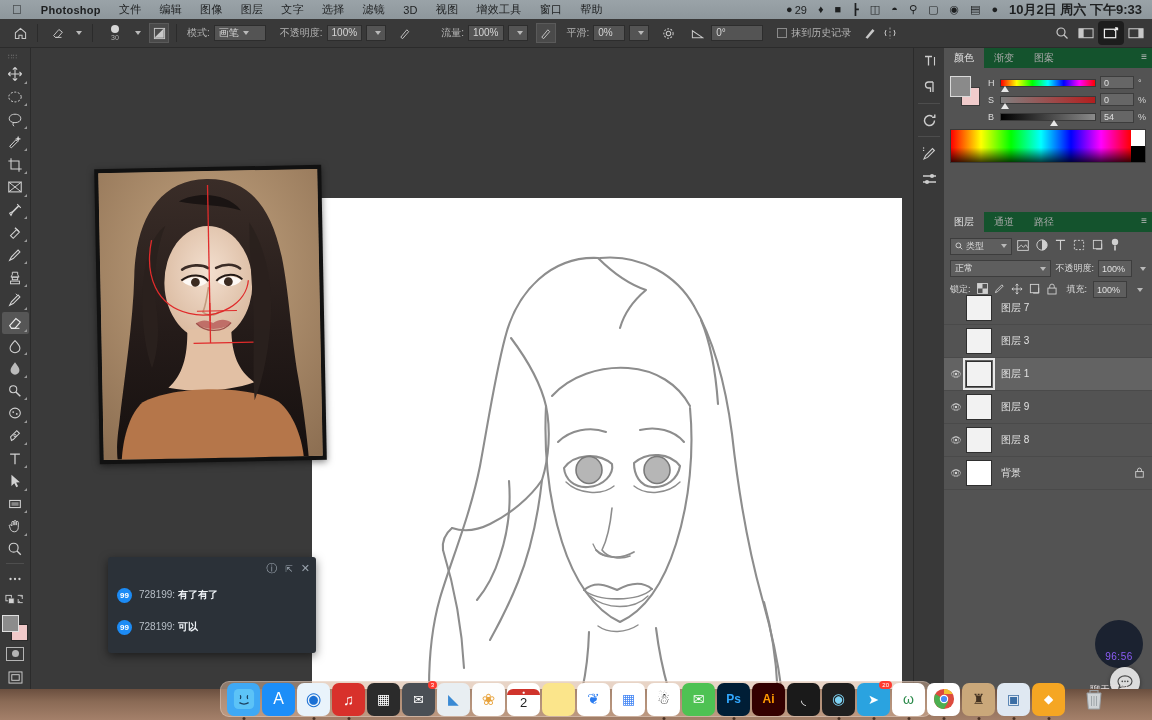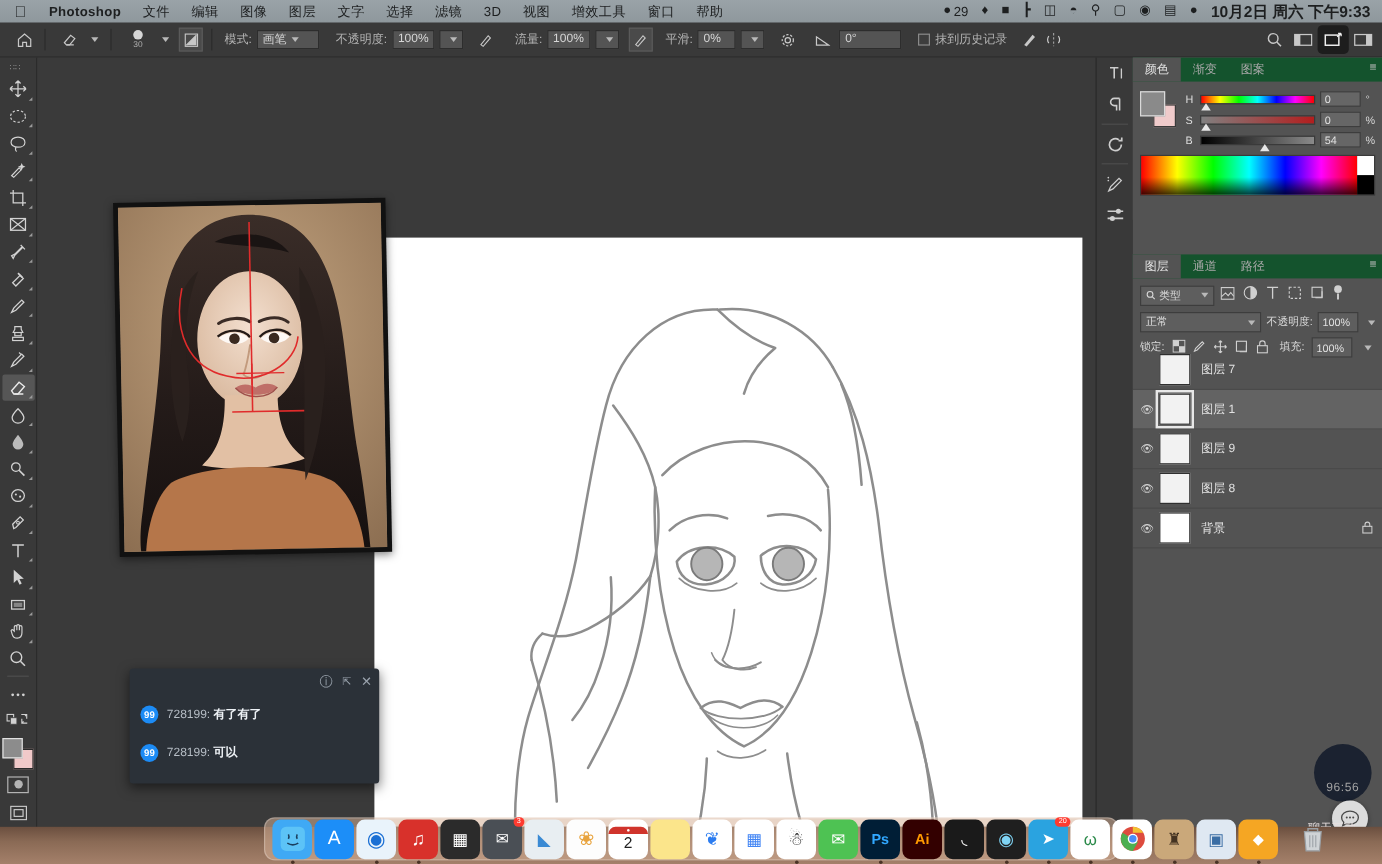--- a/index.html
+++ b/index.html
@@ -145,21 +145,21 @@
   .thumb { width:26px;height:26px;background:#f2f2f2;border:1px solid #2f2f2f;margin-left:2px;}
   .layer.active .thumb { outline:2px solid #e8e8e8; outline-offset:1px; }
   .lname { font-size:10px;color:#e2e2e2;margin-left:9px;}
   .lock-ico { position:absolute; right:8px; color:#cfcfcf; font-size:9px;}
 
   .lp-bottom { position:absolute; left:0; bottom:0; width:208px; height:26px; background:#535353;
      border-top:1px solid #4a4a4a; display:flex; align-items:center; justify-content:flex-end; gap:14px; padding-right:10px; color:#cfcfcf;}
 
   
   #timerfloat { position:absolute; left:1095px; top:601px; width:48px;height:48px;border-radius:50%;
-     background:#1b2230; display:flex;align-items:flex-end;justify-content:center; color:#a3a3a3; }
+     background:#1b2230; display:flex;align-items:flex-end;justify-content:center; color:#8b5cf6; }
   #timerfloat .t { font-size:10px; margin-bottom:6px; letter-spacing:.5px;}
   #chatbubble { position:absolute; left:1110px; top:648px; width:30px;height:30px;border-radius:50%;
      background:#dcdcdc; display:flex;align-items:center;justify-content:center; color:#4a4a4a; font-size:14px;
      box-shadow:0 1px 4px rgba(0,0,0,.4);}
   #chatlabel { position:absolute; left:1090px; top:683px; font-size:10px; color:#e6dede; }
 
   
   #chatpopup { position:absolute; left:77px; top:509px; width:208px; height:96px; background:#2b3138;
       border-radius:3px; box-shadow:0 3px 10px rgba(0,0,0,.5); }
   #chatpopup .bar { position:absolute; right:6px; top:4px; display:flex; gap:8px; align-items:center;
@@ -270,21 +270,21 @@
         <span class="ob-field">100%</span>
         <span class="ob-select">
             <span class="caret"></span>
           </span>
       </span>
       <span class="ob-btn" style="margin-left:5px;">
         <svg width="13" height="13" viewBox="0 0 14 14">
             <path d="M3 11 L9.5 3 L11.5 5 L5 12.5 Z" fill="none" stroke="#c8c8c8" stroke-width="1"></path>
           </svg>
       </span>
-      <span class="ob-item" style="margin-left:12px;">
+      <span class="ob-item" style="margin-left:24px;">
         <span class="ob-label">流量:</span>
         <span class="ob-field">100%</span>
         <span class="ob-select">
             <span class="caret"></span>
           </span>
       </span>
       <span class="ob-btn framed" style="margin-left:5px;">
         <svg width="13" height="13" viewBox="0 0 14 14">
             <path d="M3 11 L9.5 3 L11.5 5 L5 12.5 Z" fill="none" stroke="#c8c8c8" stroke-width="1"></path>
           </svg>
@@ -827,20 +827,25 @@
           <span class="opfield">100%</span>
           <span class="caret"></span>
         </div>
 
         <div class="layerlist">
           <div class="layer">
             <span class="eye"></span>
             <span class="thumb"></span>
             <span class="lname">图层 7</span>
           </div>
+          <div class="layer">
+            <span class="eye"></span>
+            <span class="thumb"></span>
+            <span class="lname">图层 3</span>
+          </div>
           <div class="layer active">
             <span class="eye">👁</span>
             <span class="thumb"></span>
             <span class="lname">图层 1</span>
           </div>
           <div class="layer">
             <span class="eye">👁</span>
             <span class="thumb"></span>
             <span class="lname">图层 9</span>
           </div>

